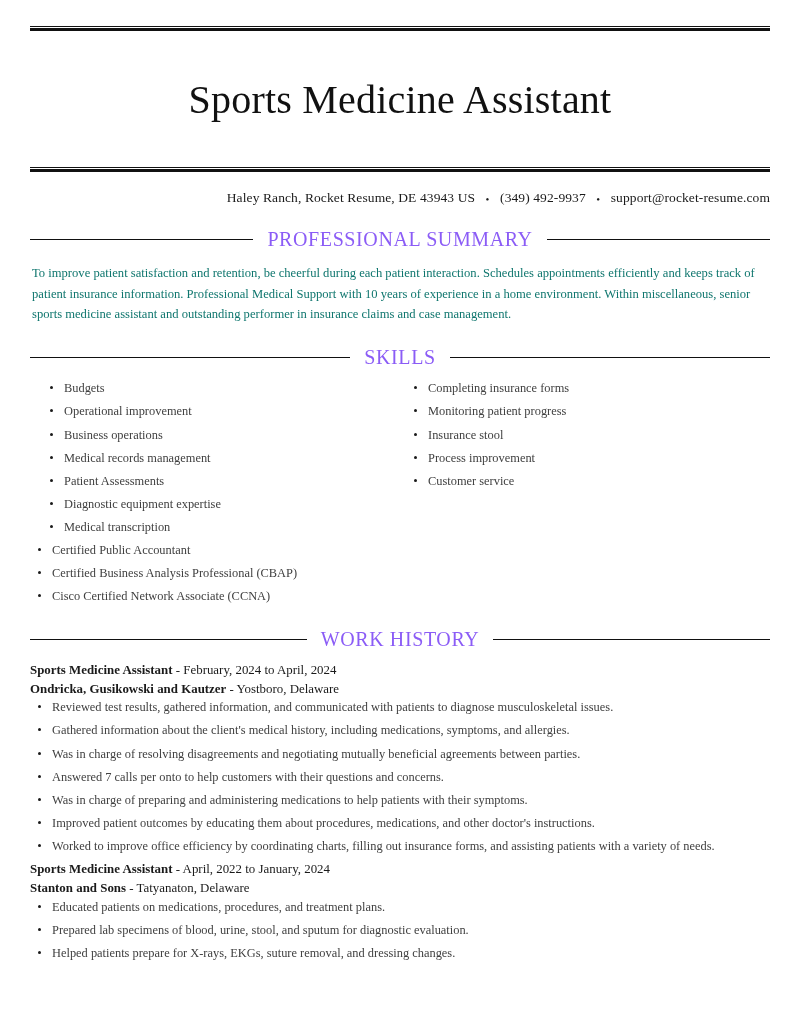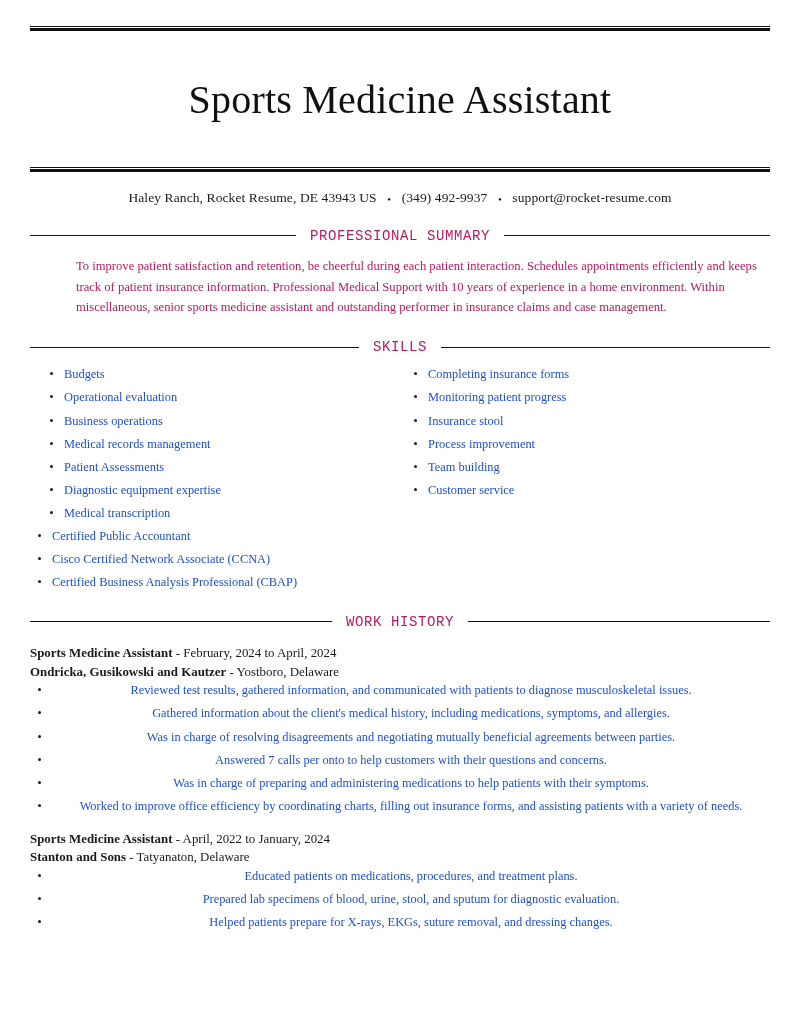--- a/index.html
+++ b/index.html
@@ -35,21 +35,21 @@
   .resume-title {
     text-align: center;
     font-size: 40px;
     font-weight: 400;
     letter-spacing: 0.2px;
     line-height: 1;
     padding: 22px 0 20px 0;
     color: #111;
   }
   .contact-line {
-    text-align: center;
+    text-align: right;
     font-size: 13.5px;
     padding-top: 18px;
     color: #1a1a1a;
     letter-spacing: 0.1px;
   }
   .contact-sep {
     display: inline-block;
     padding: 0 7px;
     font-size: 11px;
     vertical-align: middle;
@@ -63,50 +63,48 @@
     margin-top: 22px;
     margin-bottom: 10px;
   }
   .section-head .line {
     flex: 1 1 auto;
     height: 1px;
     background: #111;
   }
   .section-head .stitle {
     flex: 0 0 auto;
-    font-size: 14px;
+    font-size: 20px;
     letter-spacing: 0.6px;
     white-space: nowrap;
-    color: #be185d;
-    font-family: Liberation Mono, monospace;
+    color: #8b5cf6;
   }
 
   
   .summary {
     font-size: 12.6px;
     line-height: 1.62;
     text-align: left;
-    color: #be185d;
+    color: #0f766e;
     padding: 0 2px;
-    margin-left: 44px;
   }
 
   
   ul.bul {
     list-style: none;
     margin: 0;
     padding: 0;
   }
   ul.bul li {
     position: relative;
     padding-left: 22px;
     font-size: 12.4px;
     line-height: 1.5;
     margin-bottom: 4.5px;
-    color: #1d4ed8;
+    color: #404040;
   }
   ul.bul li::before {
     content: "";
     position: absolute;
     left: 8px;
     top: 7px;
     width: 3px;
     height: 3px;
     border-radius: 50%;
     background: #1a1a1a;
@@ -116,29 +114,29 @@
     display: grid;
     grid-template-columns: 1fr 1fr;
     column-gap: 0;
     padding-left: 12px;
   }
   .skills-col { }
 
   .certs { padding-left: 12px; margin-top: 2px; }
 
   
-  .job { margin-top: 14px; }
+  .job { }
   .job:first-of-type { margin-top: 10px; }
   .job-line {
     font-size: 12.9px;
     line-height: 1.45;
     color: #1a1a1a;
   }
   .job-line b { font-weight: 700; }
-  .job-bullets { margin-top: 8px; padding-left: 12px; text-align: center; }
+  .job-bullets { margin-top: 8px; padding-left: 12px; }
   .job-bullets li { margin-bottom: 3.5px; }
 </style>
 </head>
 <body>
 
 <div class="page">
 
   <div class="rule-double-top"></div>
 
   <h1 class="resume-title">Sports Medicine Assistant</h1>
@@ -161,41 +159,40 @@
   <p class="summary">To improve patient satisfaction and retention, be cheerful during each patient interaction. Schedules appointments efficiently and keeps track of patient insurance information. Professional Medical Support with 10 years of experience in a home environment. Within miscellaneous, senior sports medicine assistant and outstanding performer in insurance claims and case management.</p>
 
   <div class="section-head">
     <span class="line"></span>
     <span class="stitle">SKILLS</span>
     <span class="line"></span>
   </div>
   <div class="skills-grid">
     <ul class="bul skills-col">
       <li>Budgets</li>
-      <li>Operational evaluation</li>
+      <li>Operational improvement</li>
       <li>Business operations</li>
       <li>Medical records management</li>
       <li>Patient Assessments</li>
       <li>Diagnostic equipment expertise</li>
       <li>Medical transcription</li>
     </ul>
     <ul class="bul skills-col">
       <li>Completing insurance forms</li>
       <li>Monitoring patient progress</li>
       <li>Insurance stool</li>
       <li>Process improvement</li>
-      <li>Team building</li>
       <li>Customer service</li>
     </ul>
   </div>
 
   <ul class="bul certs">
     <li>Certified Public Accountant</li>
+    <li>Certified Business Analysis Professional (CBAP)</li>
     <li>Cisco Certified Network Associate (CCNA)</li>
-    <li>Certified Business Analysis Professional (CBAP)</li>
   </ul>
 
   <div class="section-head">
     <span class="line"></span>
     <span class="stitle">WORK HISTORY</span>
     <span class="line"></span>
   </div>
 
   <div class="job">
     <div class="job-line">
@@ -207,20 +204,21 @@
       <b>Ondricka, Gusikowski and Kautzer</b>
       <span>-</span>
       <span>Yostboro, Delaware</span>
     </div>
     <ul class="bul job-bullets">
       <li>Reviewed test results, gathered information, and communicated with patients to diagnose musculoskeletal issues.</li>
       <li>Gathered information about the client's medical history, including medications, symptoms, and allergies.</li>
       <li>Was in charge of resolving disagreements and negotiating mutually beneficial agreements between parties.</li>
       <li>Answered 7 calls per onto to help customers with their questions and concerns.</li>
       <li>Was in charge of preparing and administering medications to help patients with their symptoms.</li>
+      <li>Improved patient outcomes by educating them about procedures, medications, and other doctor's instructions.</li>
       <li>Worked to improve office efficiency by coordinating charts, filling out insurance forms, and assisting patients with a variety of needs.</li>
     </ul>
   </div>
 
   <div class="job">
     <div class="job-line">
       <b>Sports Medicine Assistant</b>
       <span>-</span>
       <span>April, 2022 to January, 2024</span>
     </div>

